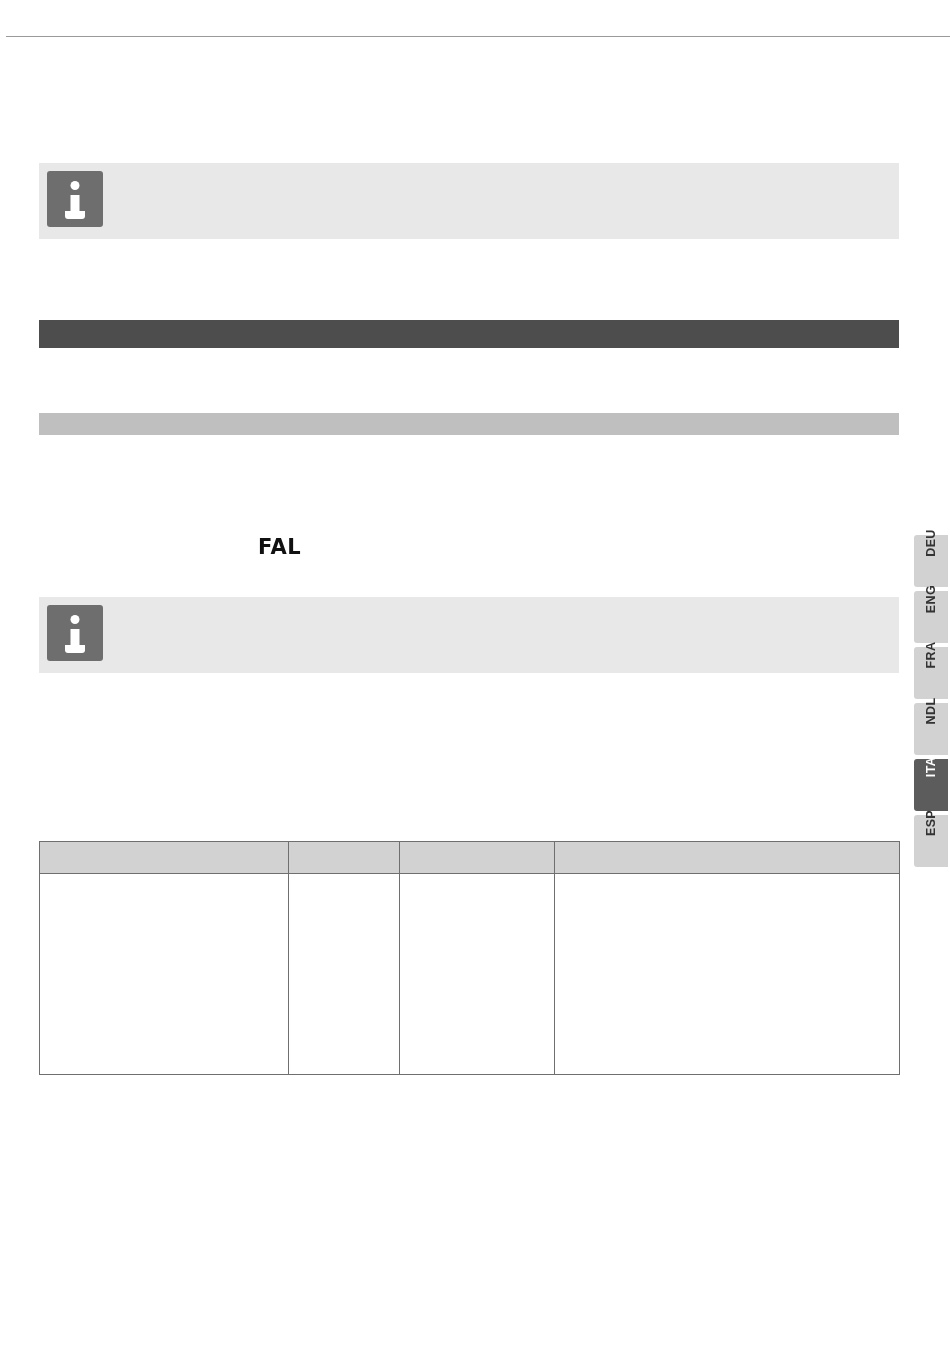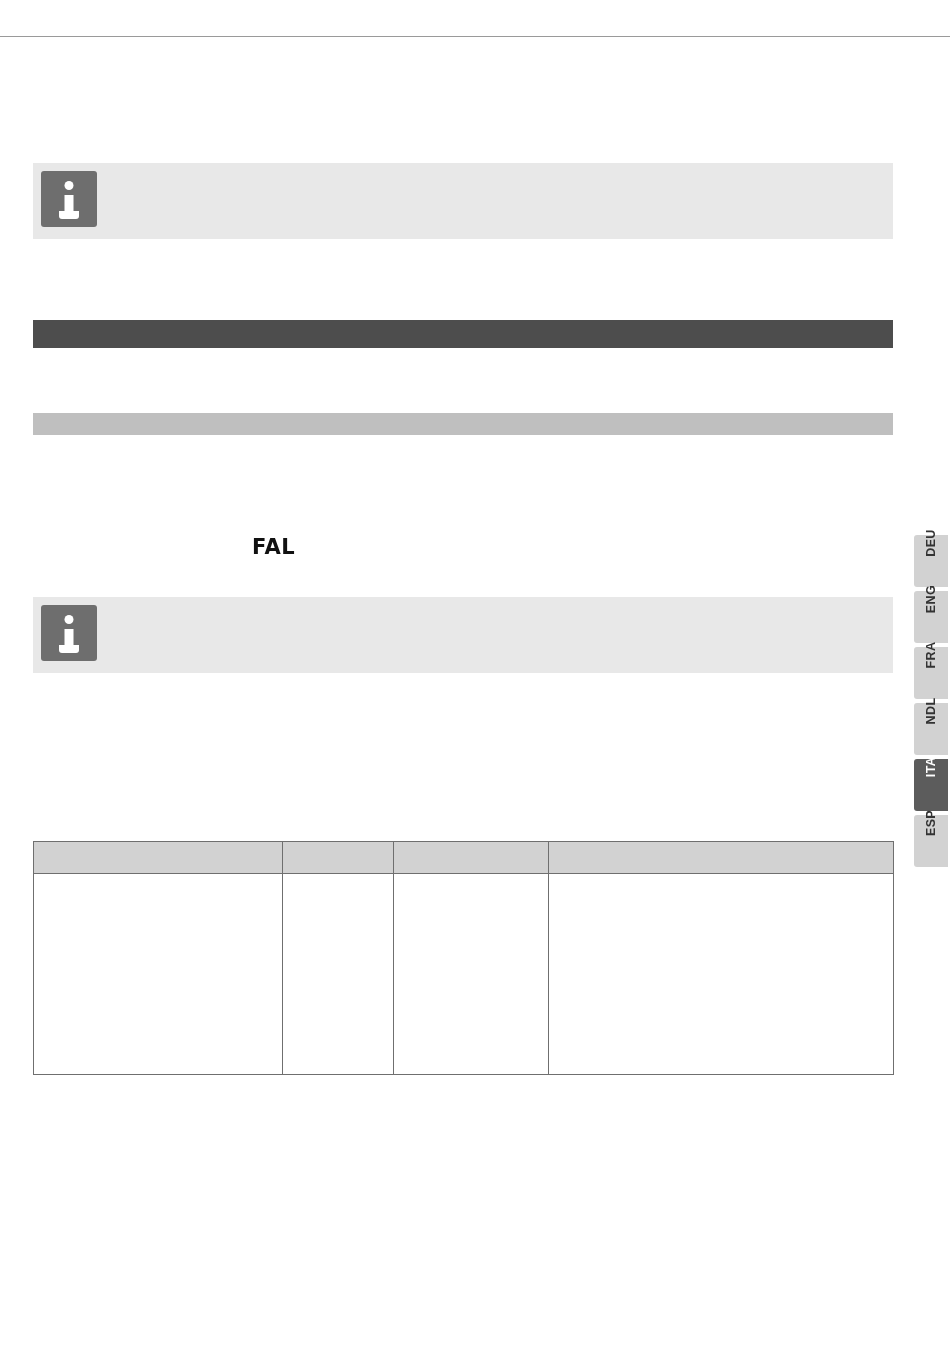--- a/index.html
+++ b/index.html
@@ -12,20 +12,21 @@
     height: 1348px;
     position: relative;
     font-family: "Liberation Sans", sans-serif;
     color: #1a1a1a;
     overflow: hidden;
   }
 
   .page {
     position: absolute;
     inset: 0;
+    margin-left: 6px;
   }
 
   
   .top-rule {
     position: absolute;
     left: 0;
     top: 36px;
     width: 950px;
     height: 1px;
     background: #9a9a9a;

